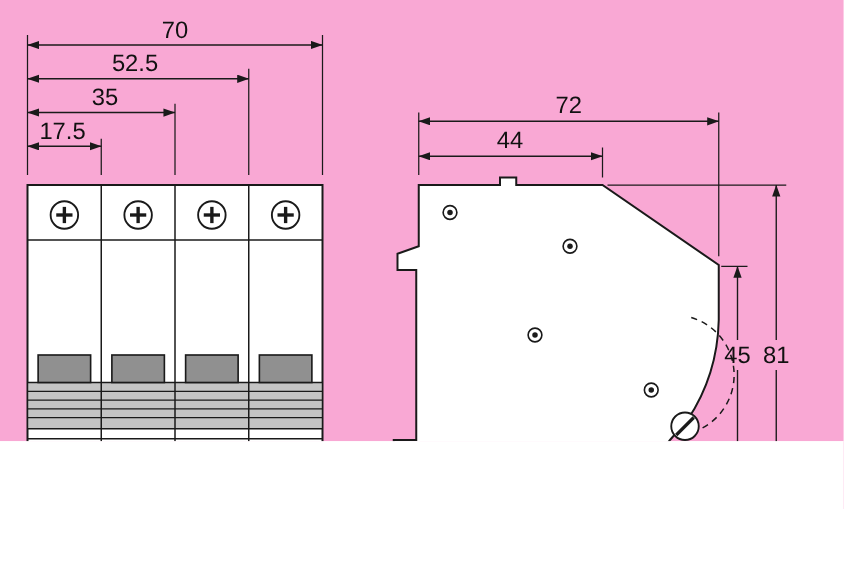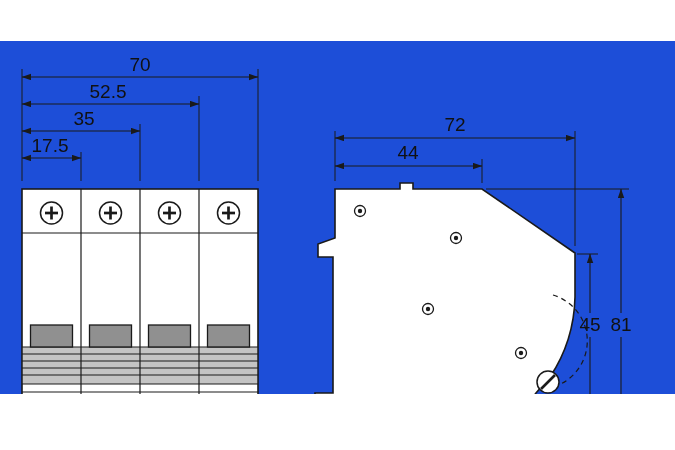--- a/index.html
+++ b/index.html
@@ -1,19 +1,19 @@
 <!DOCTYPE html>
 <html><head>
 <meta charset="utf-8">
 <style>
   html, body { margin: 0; padding: 0; background: #ffffff; }
   .canvas {
-    width: 675px; height: 353px; background: #1d4ed8;
+    width: 675px; height: 353px; background: #f9a8d4;
     font-family: "Liberation Sans", sans-serif;
-    position: relative; overflow: hidden; margin-top: 41px;
+    position: relative; overflow: hidden;
   }
   svg { display: block; }
   .ol   { fill: #ffffff; stroke: #1a1a1a; stroke-width: 1.6; }
   .ln   { stroke: #1a1a1a; stroke-width: 1.2; fill: none; }
   .ext  { stroke: #1a1a1a; stroke-width: 1; fill: none; }
   .dim  { stroke: #1a1a1a; stroke-width: 1.1; fill: none;
           marker-start: url(#arr); marker-end: url(#arr); }
   .dimS { stroke: #1a1a1a; stroke-width: 1.1; fill: none; marker-start: url(#arr); }
   .dimE { stroke: #1a1a1a; stroke-width: 1.1; fill: none; marker-end: url(#arr); }
   .dimtext { font: 19px "Liberation Sans", sans-serif; fill: #111111; text-anchor: middle; }

